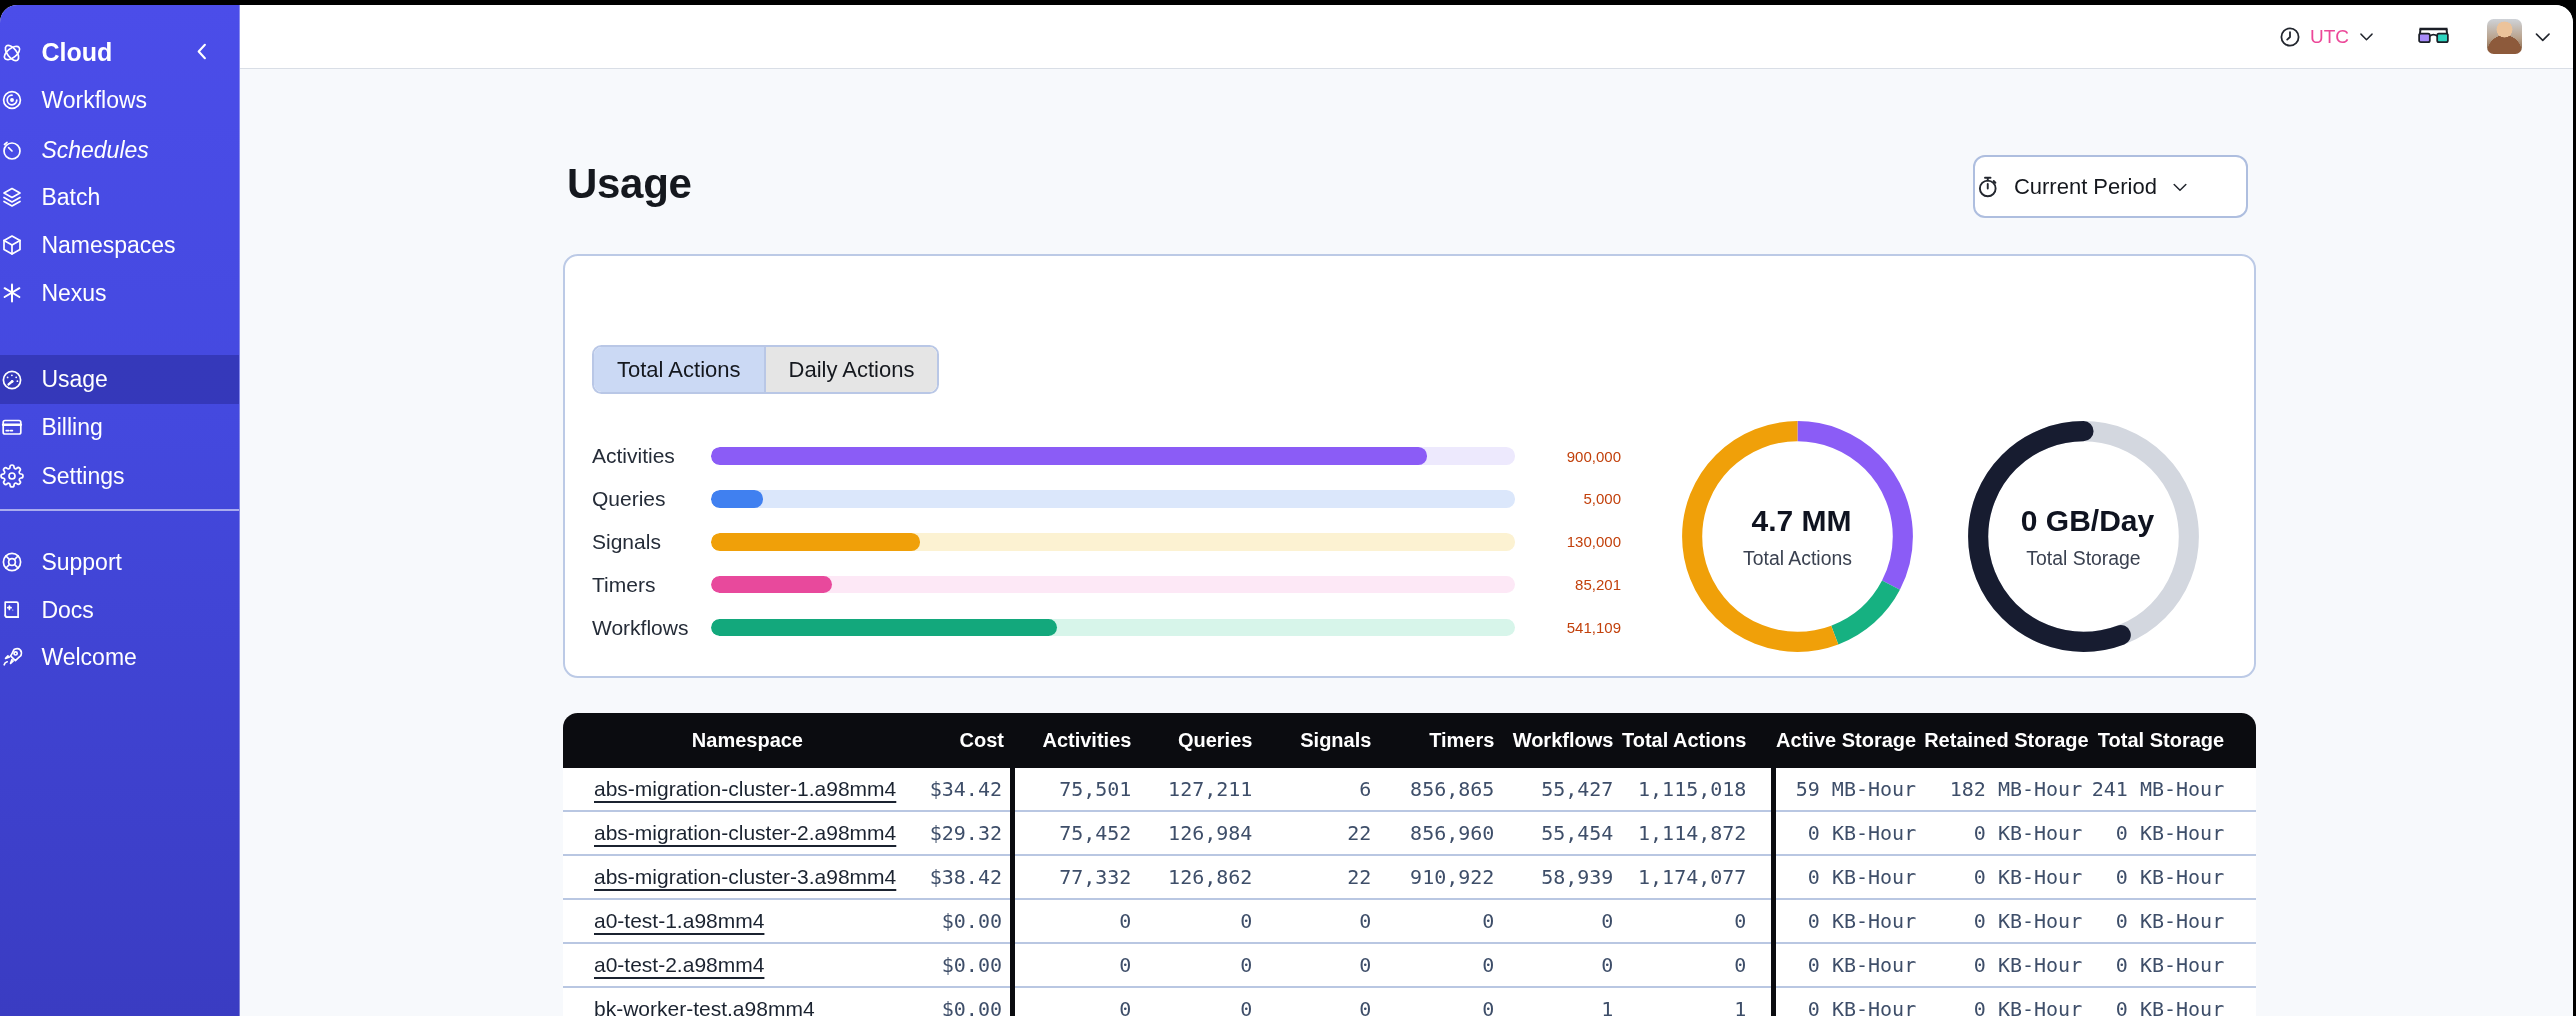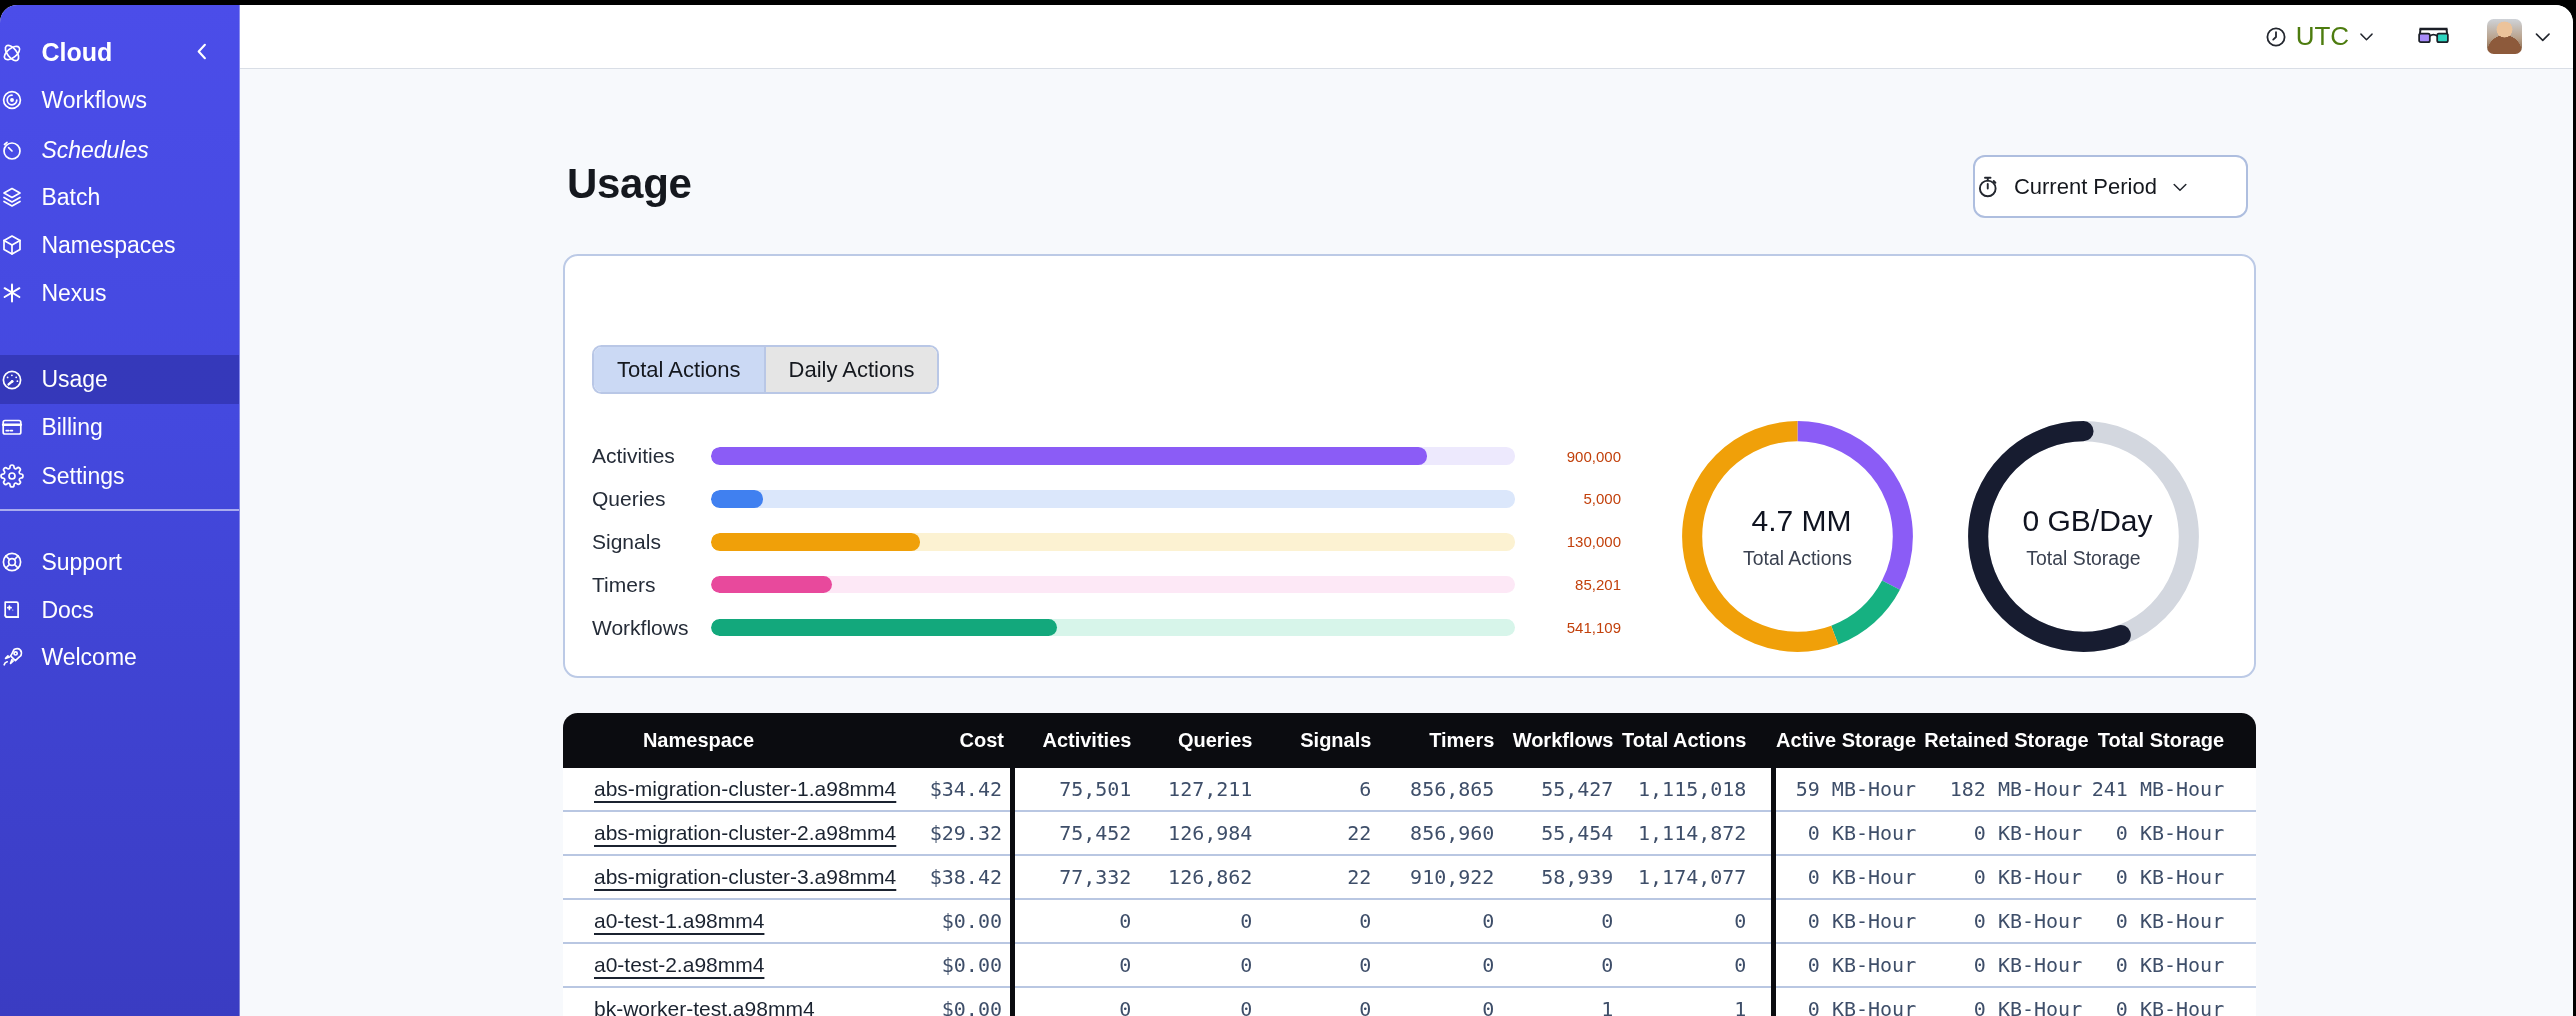--- a/index.html
+++ b/index.html
@@ -22,21 +22,21 @@
   .sb-divider { position:absolute; left:0; right:0; top:504px; height:1.3px;
                 background:rgba(255,255,255,0.55); }
   svg.wic { stroke:#fff; stroke-width:1.7; fill:none; stroke-linecap:round; stroke-linejoin:round; width:100%; height:100%; }
 
   
   .topbar { position:absolute; left:240px; top:0; right:0; height:64px; background:#fff;
             border-radius:0 17.4px 0 0; border-bottom:1.3px solid #D9DEE6; }
   .topbar-right { position:absolute; right:20px; top:0; height:63px; display:flex;
                   align-items:center; }
   .tz { display:flex; align-items:center; gap:8px; cursor:pointer; }
-  .tz-label { font-size:26px; color:#4d7c0f;text-align:center; }
+  .tz-label { font-size:19px; color:#ec4899;text-align:center; }
   svg.dk { stroke:#23272F; stroke-width:1.8; fill:none; stroke-linecap:round; stroke-linejoin:round; }
   .glasses { margin-left:42px; cursor:pointer; }
   .avatar { margin-left:38px; width:35px; height:35px; border-radius:6.7px; cursor:pointer;
             background:
               radial-gradient(circle at 50% 30%, #ecc39a 0 26%, transparent 27%),
               radial-gradient(circle at 50% 95%, #8d5a3b 0 45%, transparent 46%),
               linear-gradient(180deg,#cfd3d8 0%,#b9a28c 55%,#7d5a3e 100%); }
   .user-chevron { margin-left:9.4px; cursor:pointer; }
 
   
@@ -64,32 +64,32 @@
   .bar-row { display:flex; align-items:center; height:17.4px; }
   .bar-label { width:119px; font-size:21px; color:#252C38; }
   .bar-track { width:804px; height:17.4px; border-radius:8.7px; position:relative; overflow:hidden; }
   .bar-fill { position:absolute; left:0; top:0; bottom:0; border-radius:8.7px; }
   .bar-value { width:106px; text-align:right; font-size:15px; color:#c2410c; }
 
   .donut-wrap { position:absolute; width:255px; height:255px; top:153px; }
   .donut-wrap svg { position:absolute; inset:0; }
   .donut-text { position:absolute; inset:0; display:flex; flex-direction:column;
                 align-items:center; justify-content:center; gap:9.4px; }
-  .donut-big { font-size:30px; font-weight:400; color:#0F1320;margin-left:8px; }
+  .donut-big { font-size:30px; font-weight:700; color:#0F1320;margin-left:8px; }
   .donut-sub { font-size:19.4px; color:#3A4150; }
 
   
   .table { position:absolute; left:323px; top:644px; width:1693px; height:308px;
            border-radius:14.8px 14.8px 0 0; overflow:hidden; background:#fff; }
   .tgrid { display:grid;
            grid-template-columns:248px 201px 5.4px 122px 121px 119px 123px 119px 133px 15.4px 5.4px 149px 166px 142px 1fr;
            align-items:center; }
   .thead { background:#0B0C10; height:55px; }
   .thead .hc { color:#fff; font-size:20px; font-weight:600; text-align:right; padding-right:8px; white-space:nowrap; }
-  .thead .hc.first { text-align:center; padding-left:31px; }
+  .thead .hc.first { text-align:right; padding-left:31px; }
   .trow { height:44px; border-bottom:2px solid #B9C7E2; background:#fff; }
   .cell { font-family:"DejaVu Sans Mono","Liberation Mono",monospace; font-size:20px;
           color:#3E4E69; text-align:right; padding-right:8px; white-space:nowrap; }
   .cell.cost { padding-right:10px; }
   .cell.ns { font-family:"Liberation Sans","DejaVu Sans",sans-serif; text-align:left; padding-left:31px; }
   .cell.ns a { color:#1B2330; font-size:21px; text-decoration:underline;
                text-underline-offset:4.7px; text-decoration-thickness:1.7px; cursor:pointer; }
   .vdiv { position:absolute; top:55px; bottom:0; width:4.7px; background:#0B0C10; }
 </style>
 </head>

